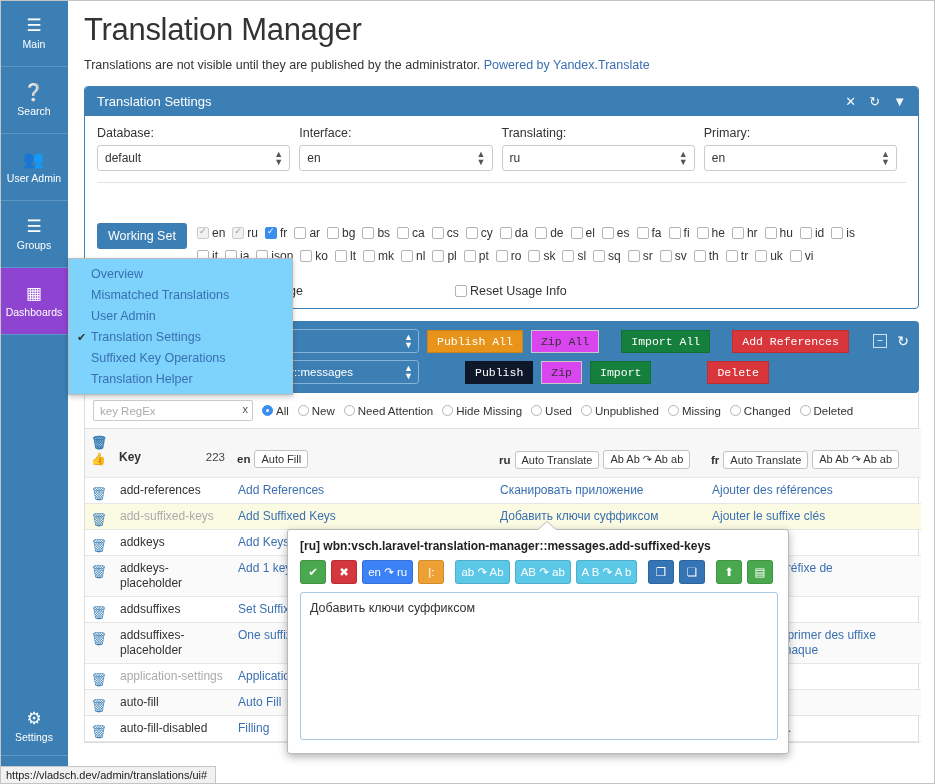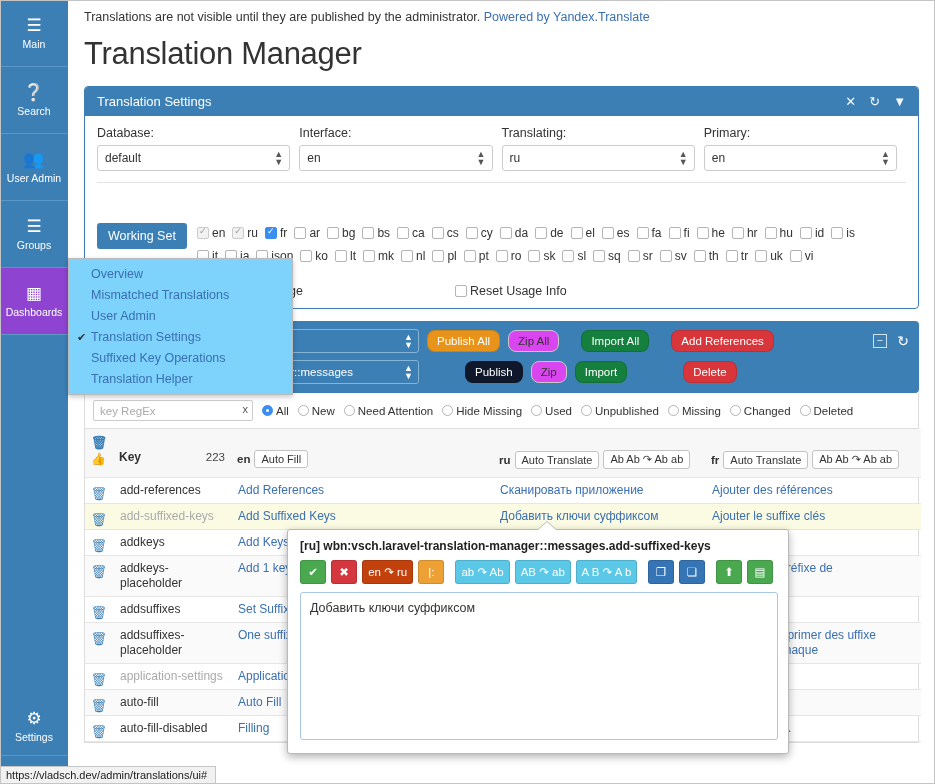--- a/index.html
+++ b/index.html
@@ -109,23 +109,24 @@
   }
   .act-row { display:flex; align-items:center; margin-bottom:7px; }
   .act-row:last-child { margin-bottom:0; }
   .act-sel {
     width:325px; height:24px; background:#3b7fb5; border:1px solid #86b4d6;
     border-radius:3px; color:#fff; font-size:11.5px;
     display:flex; align-items:center; padding:0 16px 0 8px; position:relative;
   }
   .act-sel .arrows{ position:absolute; right:5px; font-size:9px; line-height:8px; color:#fff;}
   .abtn {
-    border:1px solid rgba(0,0,0,.12); border-radius:8px; color:#fff;
+    border:1px solid rgba(0,0,0,.12); border-radius:0; color:#fff;
     font-size:11.5px; padding:4px 9px; cursor:pointer; margin-left:8px;
     white-space:nowrap;
+    font-family:Liberation Mono, monospace;
   }
   .b-orange{ background:#e8941a; }
   .b-white { background:#d946ef; color:#333; border-color:#c8c8c8;}
   .b-green { background:#15803d; }
   .b-red   { background:#d9363c; }
   .b-cyan  { background:#0f172a;margin-left:46px; }
   .act-right { margin-left:auto; display:flex; align-items:center; }
   .sq-icon {
     width:14px; height:14px; border:1px solid #cfe2ef; color:#fff;
     font-size:10px; line-height:12px; text-align:center; margin-left:10px;
@@ -264,25 +265,25 @@
   </div>
   <div class="side-spacer"></div>
 </div>
 <div id="side-settings" class="side-item">
   <span class="side-icon">⚙</span>
   <span class="side-label">Settings</span>
 </div>
 
 <div id="main">
 
+  <div id="page-title">Translation Manager</div>
   <div id="subtitle">
     <span>Translations are not visible until they are published by the administrator.</span>
     <a href="#">Powered by Yandex.Translate</a>
   </div>
-  <div id="page-title">Translation Manager</div>
 
   <div class="panel">
     <div class="panel-head">
       <span class="ttl">Translation Settings</span>
       <span class="head-icon">✕</span>
       <span class="head-icon">↻</span>
       <span class="head-icon">▼</span>
     </div>
     <div class="panel-body">
       <div class="row-selects">
@@ -717,21 +718,21 @@
     <div class="dd-item"><span>Suffixed Key Operations</span></div>
     <div class="dd-item"><span>Translation Helper</span></div>
   </div>
 
 <div id="popup">
   <div id="popup-caret"></div>
   <div id="popup-title">[ru] wbn:vsch.laravel-translation-manager::messages.add-suffixed-keys</div>
   <div id="popup-tools">
       <div class="pbtn" style="background:#4aa84f">✔</div>
       <div class="pbtn" style="background:#d4383e">✖</div>
-      <div class="pbtn" style="background:#c2410c">en ↷ ru</div>
+      <div class="pbtn" style="background:#3b82f6">en ↷ ru</div>
       <div class="pbtn" style="background:#eda135">|:</div>
       <div class="pbtn pgap" style="background:#5bc8e8">ab ↷ Ab</div>
       <div class="pbtn" style="background:#5bc8e8">AB ↷ ab</div>
       <div class="pbtn" style="background:#5bc8e8">A B ↷ A b</div>
       <div class="pbtn pgap" style="background:#3574b5">❐</div>
       <div class="pbtn" style="background:#3574b5">❏</div>
       <div class="pbtn pgap" style="background:#4aa84f">⬆</div>
       <div class="pbtn" style="background:#4aa84f">▤</div>
     </div>
   <textarea id="popup-text" style="">Добавить ключи суффиксом</textarea>

